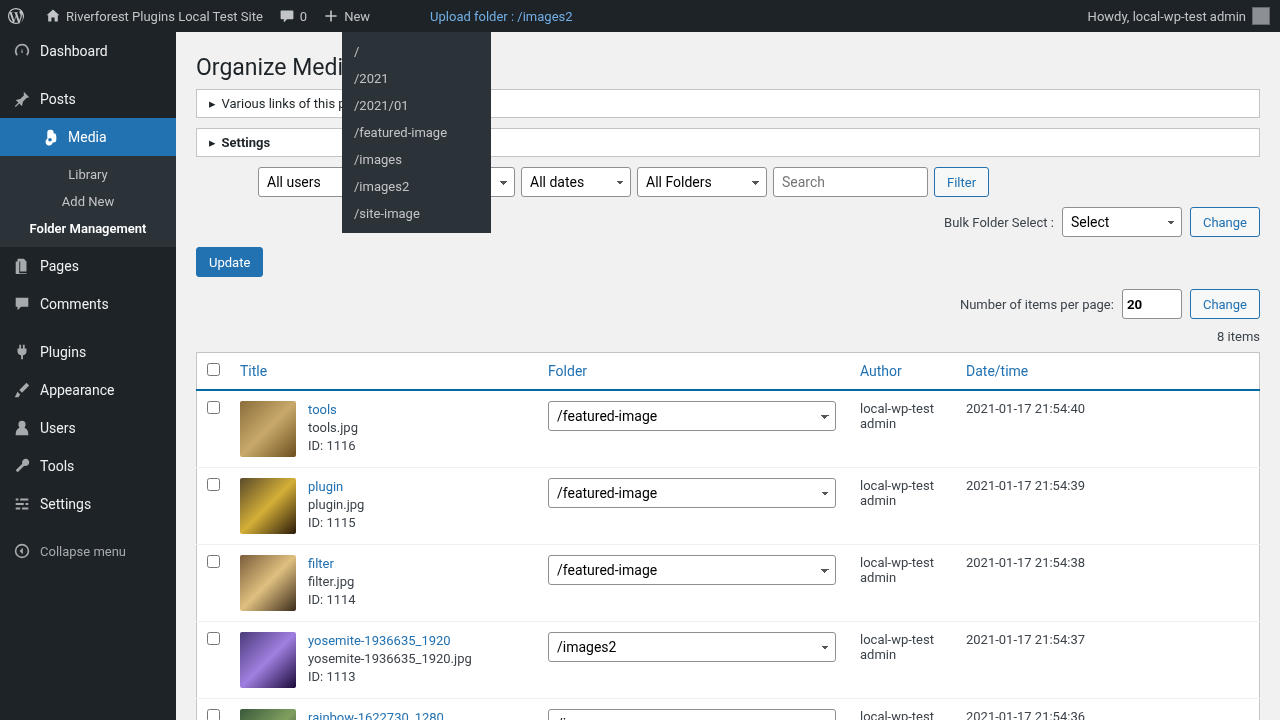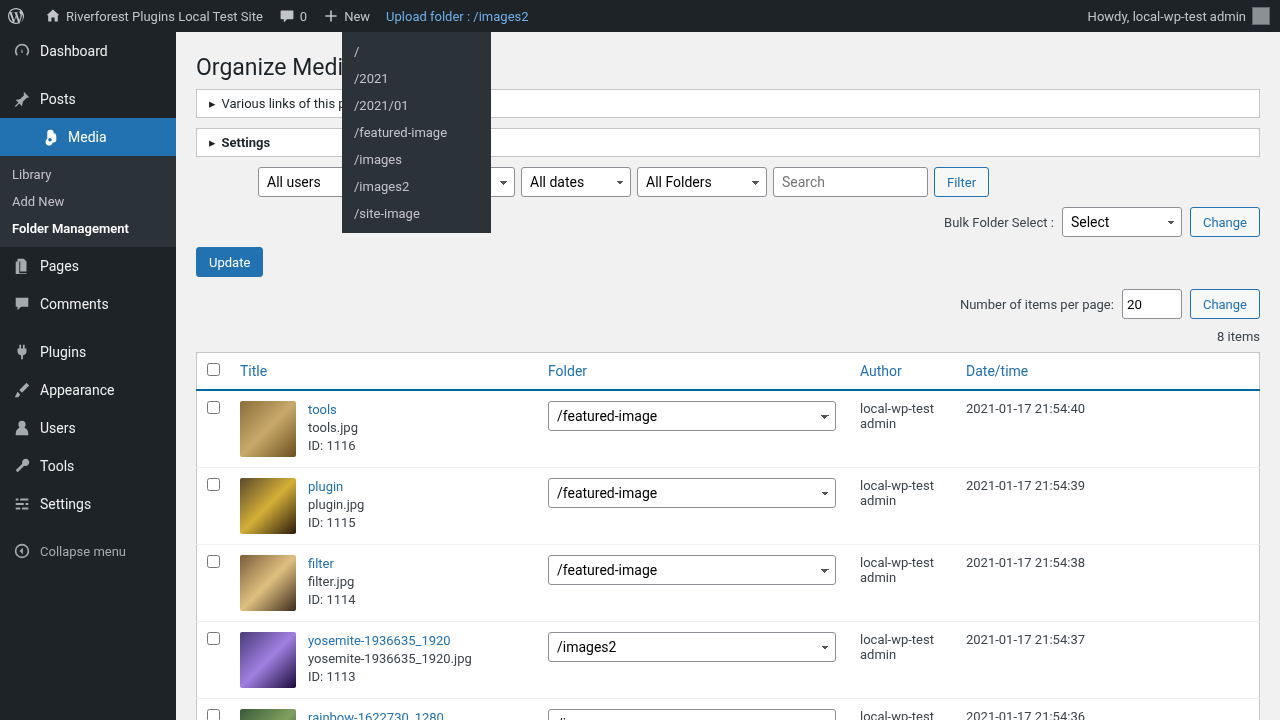--- a/index.html
+++ b/index.html
@@ -1,47 +1,47 @@
 <!DOCTYPE html>
 <html><head>
 <meta charset="utf-8">
 <style>
 * { margin: 0; padding: 0; box-sizing: border-box; font-family: -apple-system, BlinkMacSystemFont, "Segoe UI", Roboto, sans-serif; }
 body { background: #f1f1f1; font-size: 13px; color: #3c434a; width: 1280px; height: 720px; overflow: hidden; position: relative; }
 .adminbar { height: 32px; background: #1d2327; color: #c3c4c7; display: flex; align-items: center; font-size: 13px; position: relative; z-index: 100; }
 .adminbar-left { display: flex; align-items: center; height: 100%; }
 .adminbar-item { display: flex; align-items: center; padding: 16px 8px; height: 32px; cursor: pointer; color: #c3c4c7; }
-.adminbar-item.active { color: #72aee6; }
+.adminbar-item.active { color: #72aee6; margin-left: 44px; }
 .adminbar-item .ico { margin-right: 5px; font-size: 16px; }
 .adminbar-right { margin-left: auto; display: flex; align-items: center; padding-right: 10px; }
 .avatar-box { width: 18px; height: 18px; background: #8c8f94; margin-left: 6px; border: 1px solid #646970; }
 .dropdown-menu { position: absolute; top: 32px; left: 342px; width: 149px; background: #2c3338; padding: 6px 0; z-index: 200; }
 .dropdown-menu div { padding: 6px 12px; color: #c3c4c7; font-size: 13px; cursor: pointer; }
 .sidemenu { width: 176px; background: #1d2327; height: 688px; float: left; color: #c3c4c7; font-size: 14px; }
 .menu-item { display: flex; align-items: center; padding: 10px 12px; cursor: pointer; color: #f0f0f1; }
 .menu-item .mico { width: 20px; margin-right: 8px; font-size: 16px; color: #a7aaad; display:flex; align-items:center; justify-content:center;}
 .menu-item.current { background: #2271b1; color: #fff; position: relative; padding-left: 40px; }
 .menu-item.current .mico { color: #fff; }
 .menu-item.current::after { content: ''; position: absolute; right: -8px; top: 50%; margin-top: -8px; border: 8px solid transparent; border-right-color: #f1f1f1; }
 .submenu { background: #2c3338; padding: 5px 0; }
-.submenu div { padding: 6px 12px; font-size: 13px; color: #c3c4c7; cursor: pointer; }
+.submenu div { padding: 6px 12px; font-size: 13px; color: #c3c4c7; cursor: pointer; text-align: center; }
 .submenu div.current-sub { color: #fff; font-weight: 600; }
 .content { margin-left: 160px; padding: 10px 20px 0 20px; height: 688px; overflow: hidden; }
 h1 { font-size: 23px; font-weight: 400; color: #1d2327; margin: 12px 0 8px; }
 .postbox { background: #fff; border: 1px solid #c3c4c7; margin-bottom: 10px; }
 .postbox-header { padding: 6px 12px; font-size: 13px; color: #1d2327; }
 .postbox-header .arrow { margin-right: 6px; }
 .filterbar { display: flex; gap: 6px; align-items: center; margin: 8px 0 10px 62px; }
 select.wp, input.wp { height: 30px; border: 1px solid #8c8f94; border-radius: 3px; padding: 0 8px; font-size: 14px; background: #fff; }
 select.wp { padding-right: 24px; appearance: none; background-image: linear-gradient(45deg, transparent 50%, #555 50%), linear-gradient(135deg, #555 50%, transparent 50%); background-position: right 10px top 13px, right 6px top 13px; background-size: 4px 4px; background-repeat: no-repeat; }
 .btn { border: 1px solid #2271b1; color: #2271b1; background: #f6f7f7; padding: 0 12px; height: 30px; border-radius: 3px; cursor: pointer; font-size: 13px; }
 .btn-primary { background: #2271b1; color: #fff; border-color: #2271b1; }
 .row-right { display: flex; justify-content: flex-end; align-items: center; gap: 8px; margin-bottom: 10px; }
 .row-right label { font-size: 13px; }
-.numinput { width: 60px; height: 30px; border: 1px solid #8c8f94; border-radius: 3px; padding: 0 4px; }
+.numinput { width: 60px; height: 30px; border: 1px solid #8c8f94; border-radius: 3px; padding: 0 4px; font-weight: bold; }
 .items-count { text-align: right; font-size: 13px; color: #3c434a; margin-bottom: 8px; }
 table.wp-list { width: 100%; border-collapse: collapse; background: #fff; border: 1px solid #c3c4c7; }
 table.wp-list th { text-align: left; padding: 10px; font-weight: 400; font-size: 14px; border-bottom: 2px solid #0369a1; }
 table.wp-list th a, table.wp-list td a.title-link { color: #2271b1; text-decoration: none; }
 table.wp-list td { padding: 10px; vertical-align: top; font-size: 13px; border-top: 1px solid #f0f0f1; }
 .chk { width: 28px; }
 .thumb { width: 56px; height: 56px; background: #999; display: inline-block; border-radius: 2px; }
 .title-cell { display: flex; gap: 12px; }
 .title-text div { line-height: 1.4; }
 .folder-select { width: 288px; }

